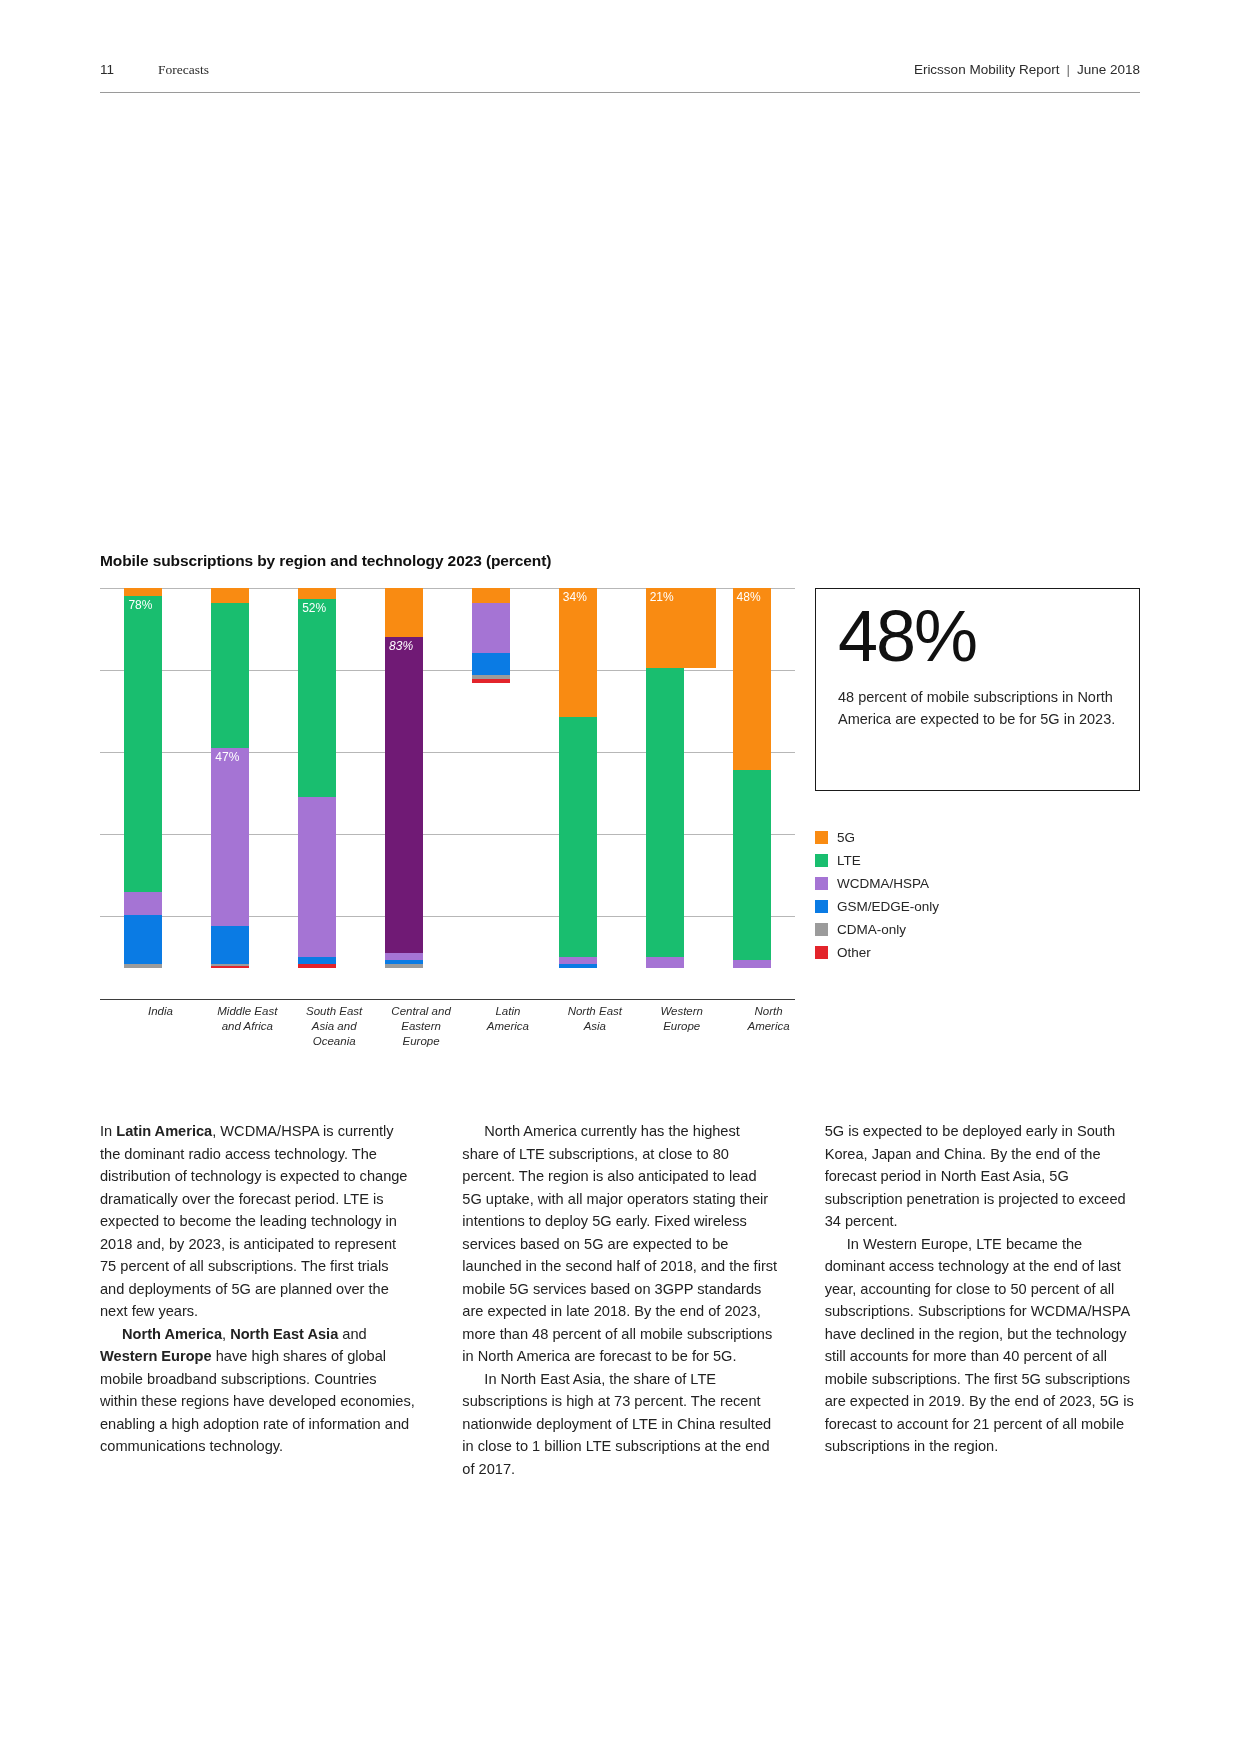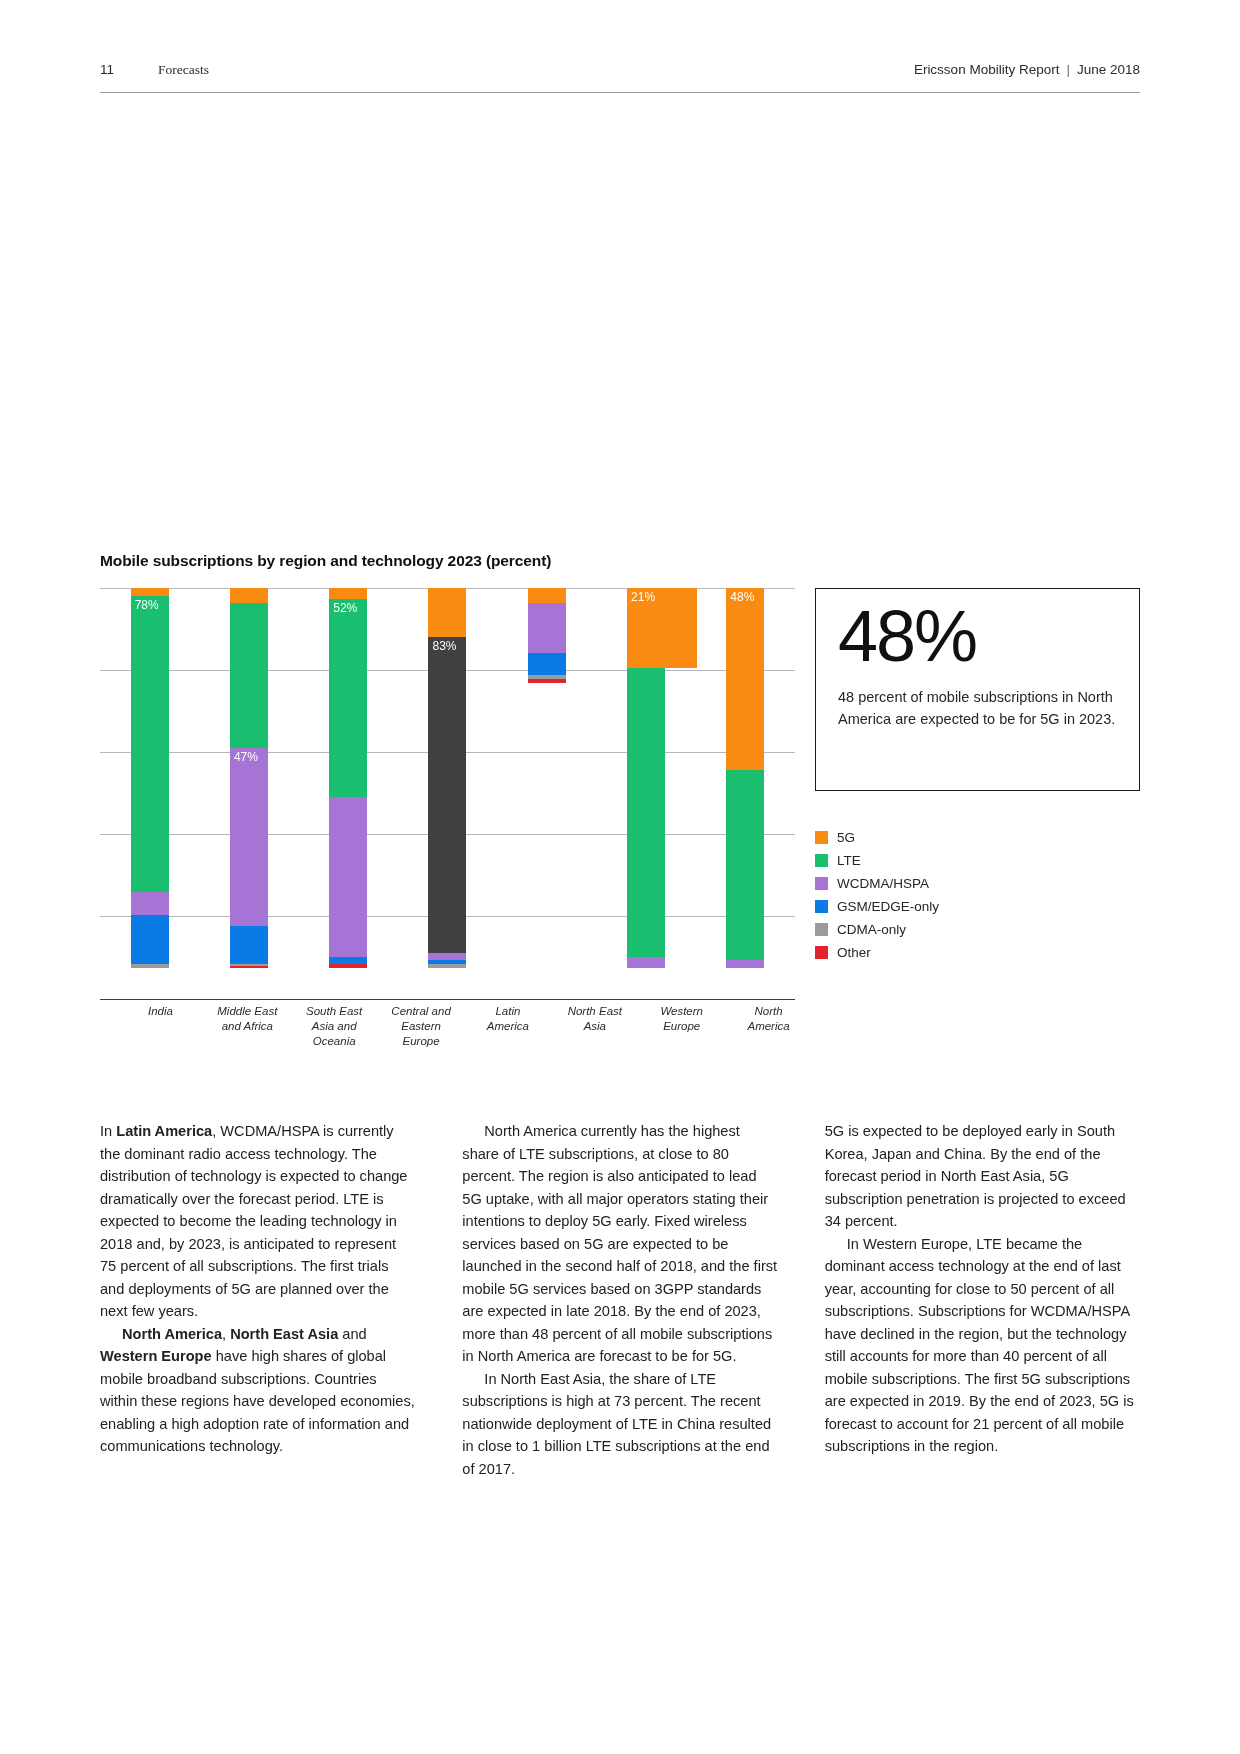--- a/index.html
+++ b/index.html
@@ -252,39 +252,49 @@
               <span class="seg-label">52%</span>
             </div>
             <div class="seg" style="background: rgb(165, 116, 212); flex: 0 0 42%;"></div>
             <div class="seg" style="background: rgb(10, 123, 228); flex: 0 0 2%;"></div>
             <div class="seg" style="background: rgb(227, 36, 43); flex: 0 0 1%;"></div>
           </div>
         </div>
         <div class="bar-slot">
           <div class="bar">
             <div class="seg" style="background: rgb(249, 139, 18); flex: 0 0 13%;"></div>
-            <div class="seg" style="background: #404040; flex: 0 0 83%;">
+            <div class="seg" style="background: #701a75; flex: 0 0 83%; font-style: italic;">
               <span class="seg-label">83%</span>
             </div>
             <div class="seg" style="background: rgb(165, 116, 212); flex: 0 0 2%;"></div>
             <div class="seg" style="background: rgb(10, 123, 228); flex: 0 0 1%;"></div>
             <div class="seg" style="background: rgb(155, 155, 155); flex: 0 0 1%;"></div>
           </div>
         </div>
         <div class="bar-slot">
           <div class="bar">
             <div class="seg" style="background: rgb(249, 139, 18); flex: 0 0 4%;"></div>
             <div class="seg" style="background: rgb(165, 116, 212); flex: 0 0 13%;"></div>
             <div class="seg" style="background: rgb(10, 123, 228); flex: 0 0 6%;"></div>
             <div class="seg" style="background: rgb(155, 155, 155); flex: 0 0 1%;"></div>
             <div class="seg" style="background: rgb(227, 36, 43); flex: 0 0 1%;"></div>
           </div>
         </div>
         <div class="bar-slot">
           <div class="bar">
+            <div class="seg" style="background: rgb(249, 139, 18); flex: 0 0 34%;">
+              <span class="seg-label">34%</span>
+            </div>
+            <div class="seg" style="background: rgb(25, 190, 111); flex: 0 0 63%;"></div>
+            <div class="seg" style="background: rgb(165, 116, 212); flex: 0 0 2%;"></div>
+            <div class="seg" style="background: rgb(10, 123, 228); flex: 0 0 1%;"></div>
+          </div>
+        </div>
+        <div class="bar-slot">
+          <div class="bar">
             <div class="seg" style="background: rgb(249, 139, 18); flex: 0 0 21%; padding-left: 32px;">
               <span class="seg-label">21%</span>
             </div>
             <div class="seg" style="background: rgb(25, 190, 111); flex: 0 0 76%;"></div>
             <div class="seg" style="background: rgb(165, 116, 212); flex: 0 0 3%;"></div>
           </div>
         </div>
         <div class="bar-slot">
           <div class="bar">
             <div class="seg" style="background: rgb(249, 139, 18); flex: 0 0 48%;">

